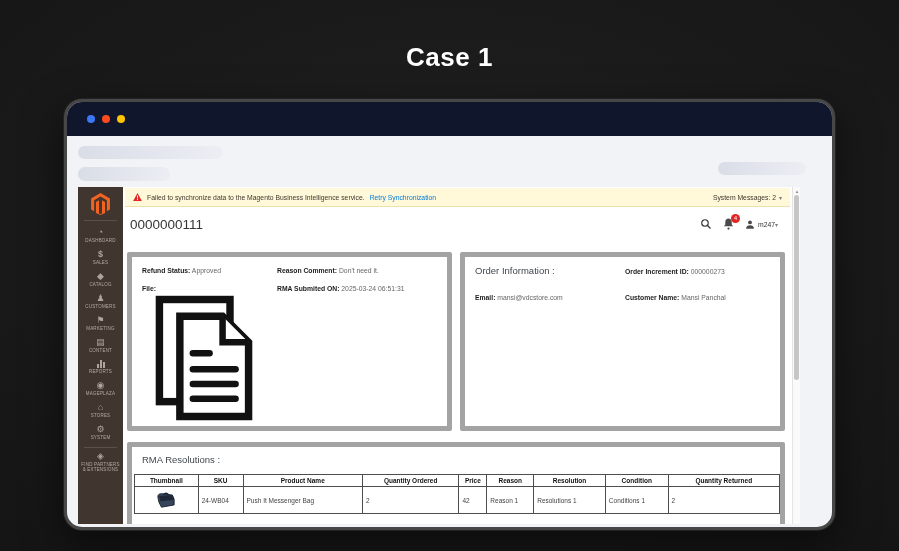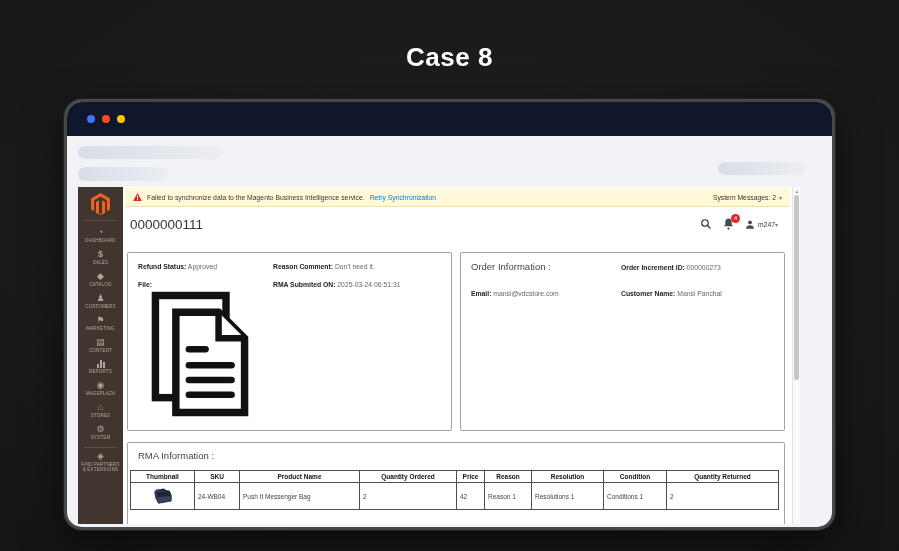--- a/index.html
+++ b/index.html
@@ -63,39 +63,39 @@
   .banner-link { font-size:6.8px; color:#007bdb; cursor:pointer; }
   .banner-right { margin-left:auto; font-size:6.8px; color:#41362f; display:flex; align-items:center; gap:3px; }
   .caret { font-size:6px; color:#7d7d7d; }
   .page-title { position:absolute; left:7px; top:30px; font-size:13.5px; color:#363636; }
   .header-icons { position:absolute; right:14px; top:31px; display:flex; align-items:center; gap:11px; }
   .hicon { position:relative; display:flex; align-items:center; cursor:pointer; }
   .badge { position:absolute; top:-4px; right:-6px; min-width:9px; height:9px; border-radius:5px;
     background:#e22626; color:#fff; font-size:5.5px; line-height:9px; text-align:center; padding:0 1px; }
   .user-name { font-size:6.8px; color:#333; margin-left:3px; }
   
-  .card { position:absolute; background:#fff; border:1px solid #a3a3a3; border-radius:2px; }
+  .card { position:absolute; background:#fff; border:5px solid #a3a3a3; border-radius:2px; }
   .card-refund { left:4px; top:65px; width:325px; height:179px; }
   .card-order  { left:337px; top:65px; width:325px; height:179px; }
   .card-rma    { left:4px; top:255px; width:658px; height:90px; }
   .kv { position:absolute; font-size:6.8px; color:#666; white-space:nowrap; }
   .kv b { color:#1c1c1c; font-weight:bold; }
   .card-title { position:absolute; font-size:9.5px; color:#41474d; }
   .doc-icon { position:absolute; left:20px; top:33px; width:104px; height:136px; }
   
   .rma-table { position:absolute; left:2px; top:27px; border-collapse:collapse; table-layout:fixed; }
   .rma-table th, .rma-table td { border:1px solid #4d4d4d; overflow:hidden; white-space:nowrap; }
   .rma-table th { font-size:6.5px; font-weight:bold; color:#111; text-align:center; height:12px; padding:0 2px; }
   .rma-table td { font-size:6.5px; color:#444; text-align:left; height:27px; padding:0 3px; }
   .thumb-cell { text-align:center !important; }
 </style>
 </head>
 <body>
 
-<div class="case-title">Case 8</div>
+<div class="case-title">Case 1</div>
 
 <div class="window">
   <div class="titlebar">
     <span class="dot dot-blue"></span>
     <span class="dot dot-red"></span>
     <span class="dot dot-yellow"></span>
   </div>
 
   <div class="skeleton sk1"></div>
   <div class="skeleton sk2"></div>
@@ -240,21 +240,21 @@
           <b>Email:</b>
           <span>mansi@vdcstore.com</span>
         </div>
         <div class="kv" style="left:160px; top:37px;">
           <b>Customer Name:</b>
           <span>Mansi Panchal</span>
         </div>
       </div>
 
       <div class="card card-rma">
-        <div class="card-title" style="left:10px; top:7px;">RMA Information :</div>
+        <div class="card-title" style="left:10px; top:7px;">RMA Resolutions :</div>
         <table class="rma-table">
           <colgroup>
             <col style="width:64px">
               <col style="width:45px">
               <col style="width:120px">
               <col style="width:97px">
             <col style="width:28px">
               <col style="width:47px">
               <col style="width:72px">
               <col style="width:63px">

